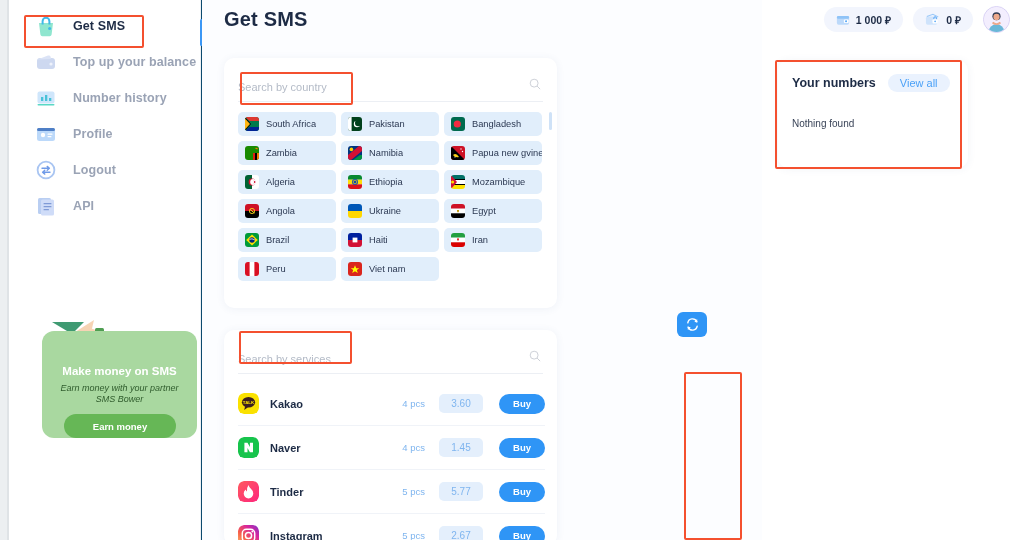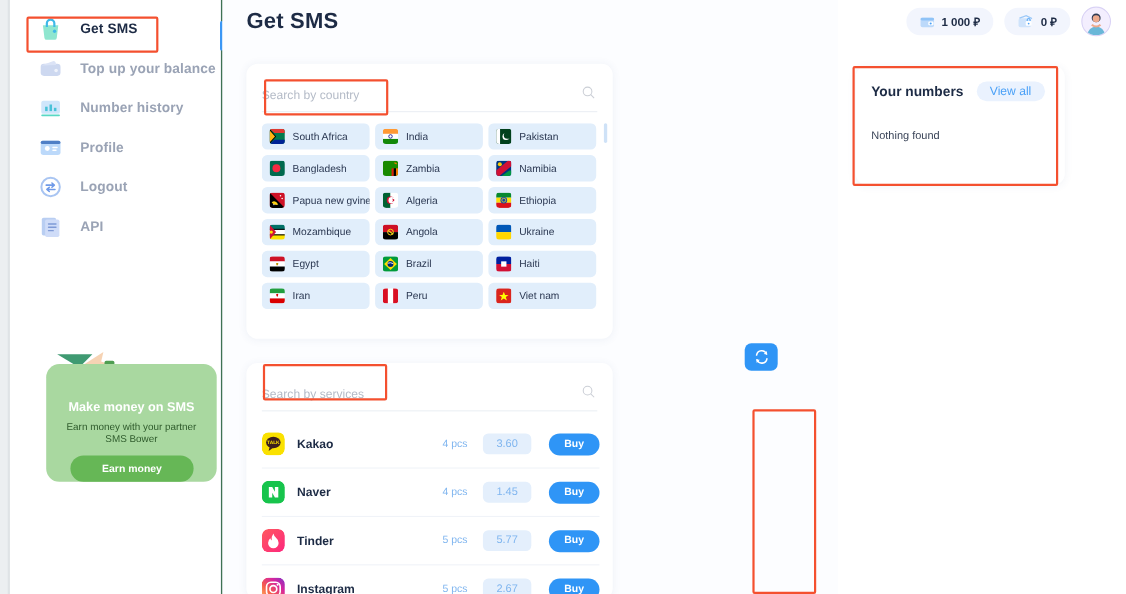--- a/index.html
+++ b/index.html
@@ -4,21 +4,21 @@
 <style>
   * { box-sizing: border-box; margin: 0; padding: 0; }
   html, body {
     width: 1024px; height: 540px;
     overflow: hidden;
     background: #ffffff;
     font-family: "Liberation Sans", sans-serif;
     -webkit-font-smoothing: antialiased;
   }
 
-  #app { position: relative; width: 844px; height: 540px; background: #14532d; }
+  #app { position: relative; width: 844px; height: 540px; background: #0c4a6e; }
 
   
   .gutter {
     position: absolute; left: 0; top: 0; width: 9px; height: 540px;
     background: #eceff1;
   }
   .gutter-inner {
     position: absolute; left: 7px; top: 0; width: 2px; height: 540px;
     background: #dfe3e6;
   }
@@ -64,21 +64,21 @@
     position: absolute; left: 0; top: 13px; width: 155px; height: 107px;
     background: #a9d8a0; border-radius: 12px;
   }
   .promo-bird { position: absolute; left: 8px; top: 0; width: 70px; height: 34px; }
   .promo-title {
     position: absolute; left: 0; top: 34px; width: 155px; text-align: center;
     font-size: 11.5px; font-weight: bold; color: #ffffff;
   }
   .promo-sub {
     position: absolute; left: 10px; top: 52px; width: 135px; text-align: center;
-    font-size: 9px; color: #2f5b2c; line-height: 11px;
+    font-size: 9px; color: #2f5b2c; line-height: 11px; font-style: italic;
   }
   .promo-btn {
     position: absolute; left: 22px; top: 83px; width: 112px; height: 24px;
     background: #66b756; border-radius: 12px;
     display: flex; align-items: center; justify-content: center;
     font-size: 9.5px; font-weight: bold; color: #ffffff; cursor: pointer;
   }
 
   
   .main { position: absolute; left: 202px; top: 0; width: 822px; height: 540px; background: #fcfdff; }
@@ -331,29 +331,20 @@
       <div class="country-grid" id="country-grid">
           <div class="country-item">
             <span class="flag"><svg width="14" height="14" viewBox="0 0 14 14">
                 <rect width="14" height="14" fill="#007a4d"></rect>
                 <path d="M0 0 L6 7 L0 14 Z" fill="#000"></path>
                 <path d="M0 0 L14 0 L14 4 L4.5 4 Z" fill="#de3831"></path>
                 <path d="M0 14 L14 14 L14 10 L4.5 10 Z" fill="#002395"></path>
                 <path d="M0 1.5 L5 7 L0 12.5 Z" fill="#ffb612"></path>
               </svg></span>
             <span class="country-name">South Africa</span>
-          </div>
-          <div class="country-item">
-            <span class="flag"><svg width="14" height="14" viewBox="0 0 14 14">
-                <rect width="14" height="4.7" fill="#ff9933"></rect>
-                <rect y="4.7" width="14" height="4.6" fill="#fff"></rect>
-                <rect y="9.3" width="14" height="4.7" fill="#138808"></rect>
-                <circle cx="7" cy="7" r="1.6" fill="none" stroke="#000080" stroke-width=".7"></circle>
-              </svg></span>
-            <span class="country-name">India</span>
           </div>
           <div class="country-item">
             <span class="flag"><svg width="14" height="14" viewBox="0 0 14 14">
                 <rect width="14" height="14" fill="#01411c"></rect>
                 <rect width="3.6" height="14" fill="#fff"></rect>
                 <circle cx="9" cy="7" r="3.2" fill="#fff"></circle>
                 <circle cx="10.2" cy="6" r="3.2" fill="#01411c"></circle>
               </svg></span>
             <span class="country-name">Pakistan</span>
           </div>

